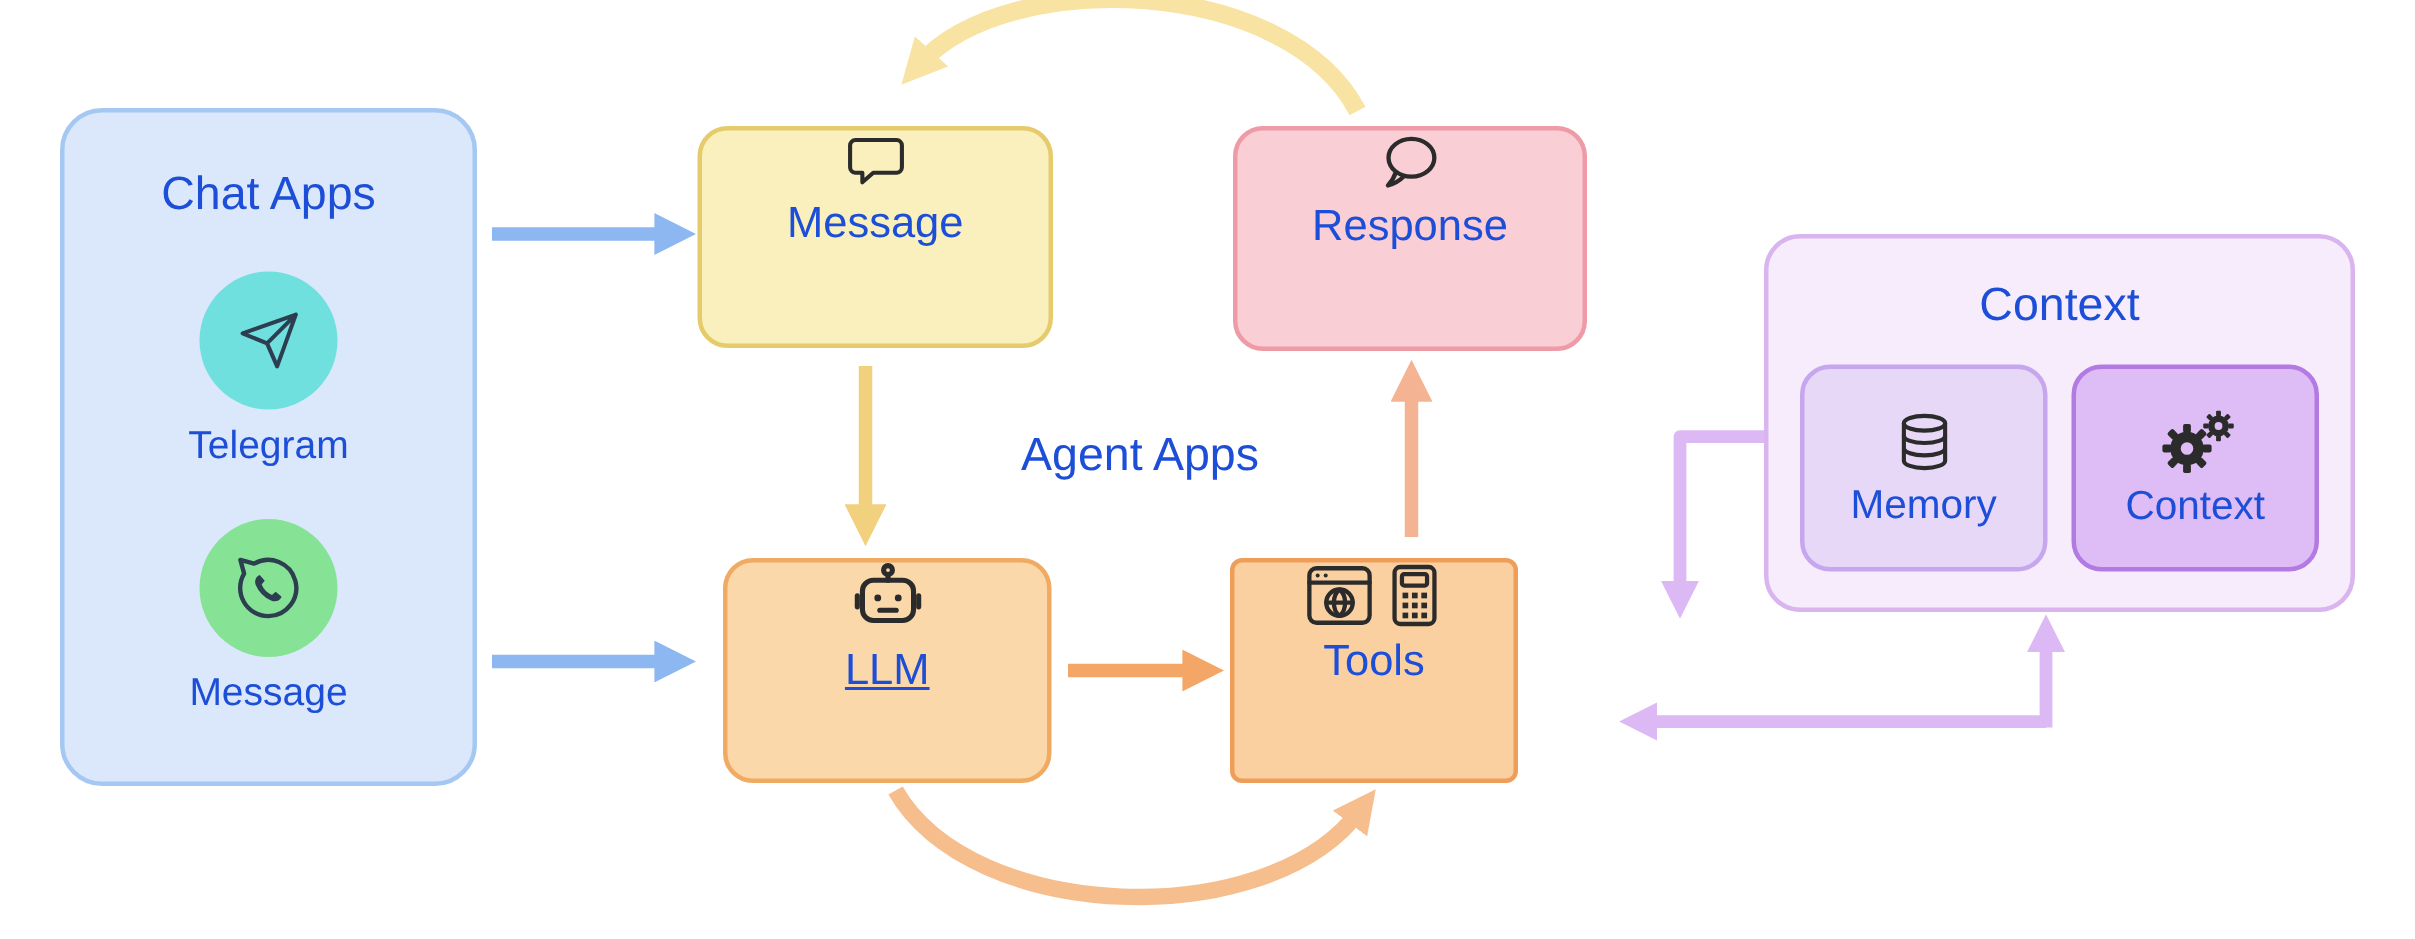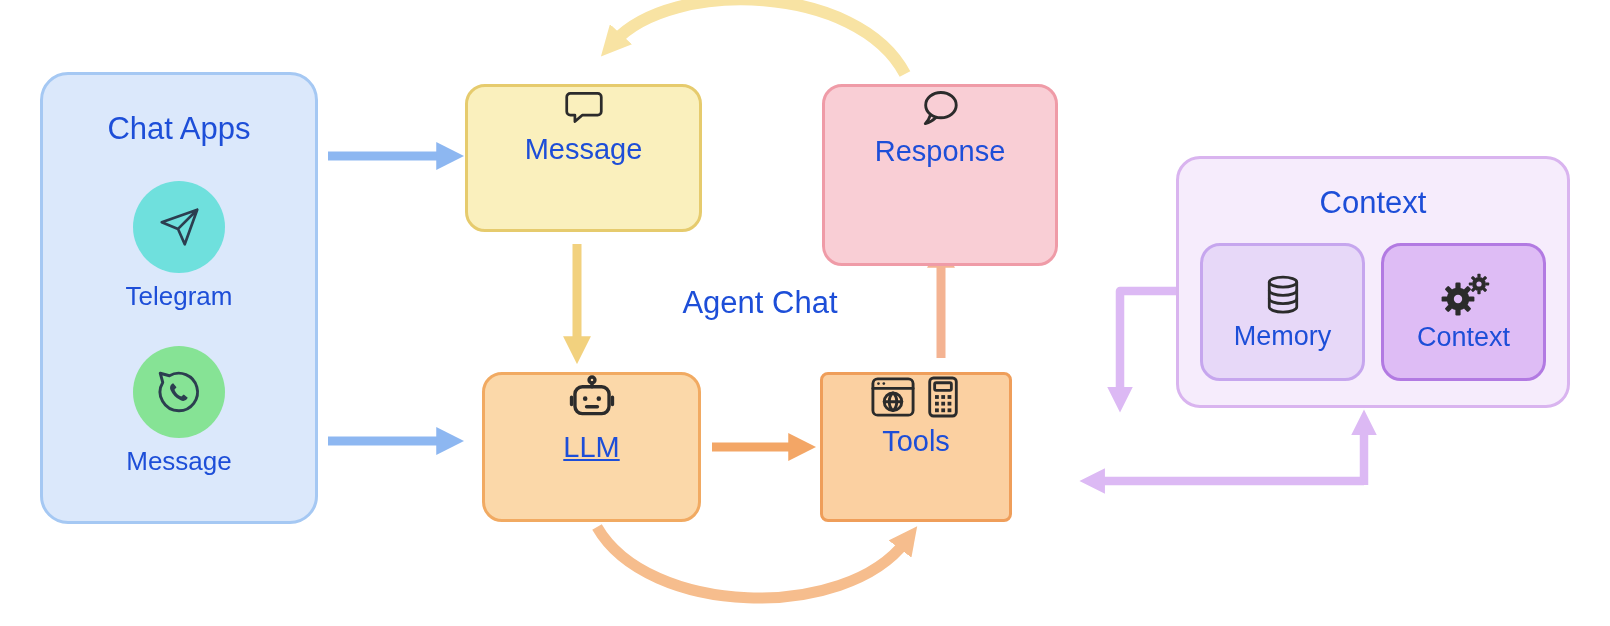--- a/index.html
+++ b/index.html
@@ -45,21 +45,21 @@
   .telegram-circle { background: #6fe0dd; }
   .whatsapp-circle { background: #86e395; }
   .app-label { font-size: 26px; margin-top: 8px; }
 
   
   .message {
     left: 465px; top: 84px; width: 237px; height: 148px;
     background: #faf0bd; border-color: #e6cb6d; border-radius: 20px;
   }
   .response {
-    left: 822px; top: 84px; width: 236px; height: 182px;
+    left: 822px; top: 84px; width: 236px; height: 150px;
     background: #f9ced5; border-color: #ef9ba7; border-radius: 20px;
   }
   .llm {
     left: 482px; top: 372px; width: 219px; height: 150px;
     background: #fbd8a9; border-color: #f1aa62; border-radius: 20px; text-decoration: underline;
   }
   .tools {
     left: 820px; top: 372px; width: 192px; height: 150px;
     background: #fbd0a1; border-color: #ef9e5a; border-radius: 8px;
   }
@@ -157,21 +157,21 @@
   </div>
 
   <div class="node centered response">
     <svg width="46" height="42" viewBox="0 0 24 22" class="icon-dark">
       <ellipse cx="12.5" cy="9.5" rx="8" ry="6.6"></ellipse>
       <path d="M7 14.6 C6.4 16.6 5.4 18 4.3 19.2 C6.8 18.6 8.6 17.3 9.9 16"></path>
     </svg>
     <div class="node-label">Response</div>
   </div>
 
-  <div class="agent-loop-label">Agent Chat</div>
+  <div class="agent-loop-label">Agent Apps</div>
 
   <div class="node centered llm">
     <svg width="56" height="50" viewBox="0 0 24 22" class="icon-dark">
       <circle cx="12" cy="2.2" r="1.3"></circle>
       <path d="M12 3.5 V5.2"></path>
       <rect x="4.5" y="5.2" width="15" height="11.8" rx="3.2"></rect>
       <path d="M3 9.8 v3.2 M21 9.8 v3.2"></path>
       <circle cx="9" cy="10.4" r="1" fill="#2b2b2b" stroke="none"></circle>
       <circle cx="15" cy="10.4" r="1" fill="#2b2b2b" stroke="none"></circle>
       <path d="M9.6 14 H14.4"></path>

